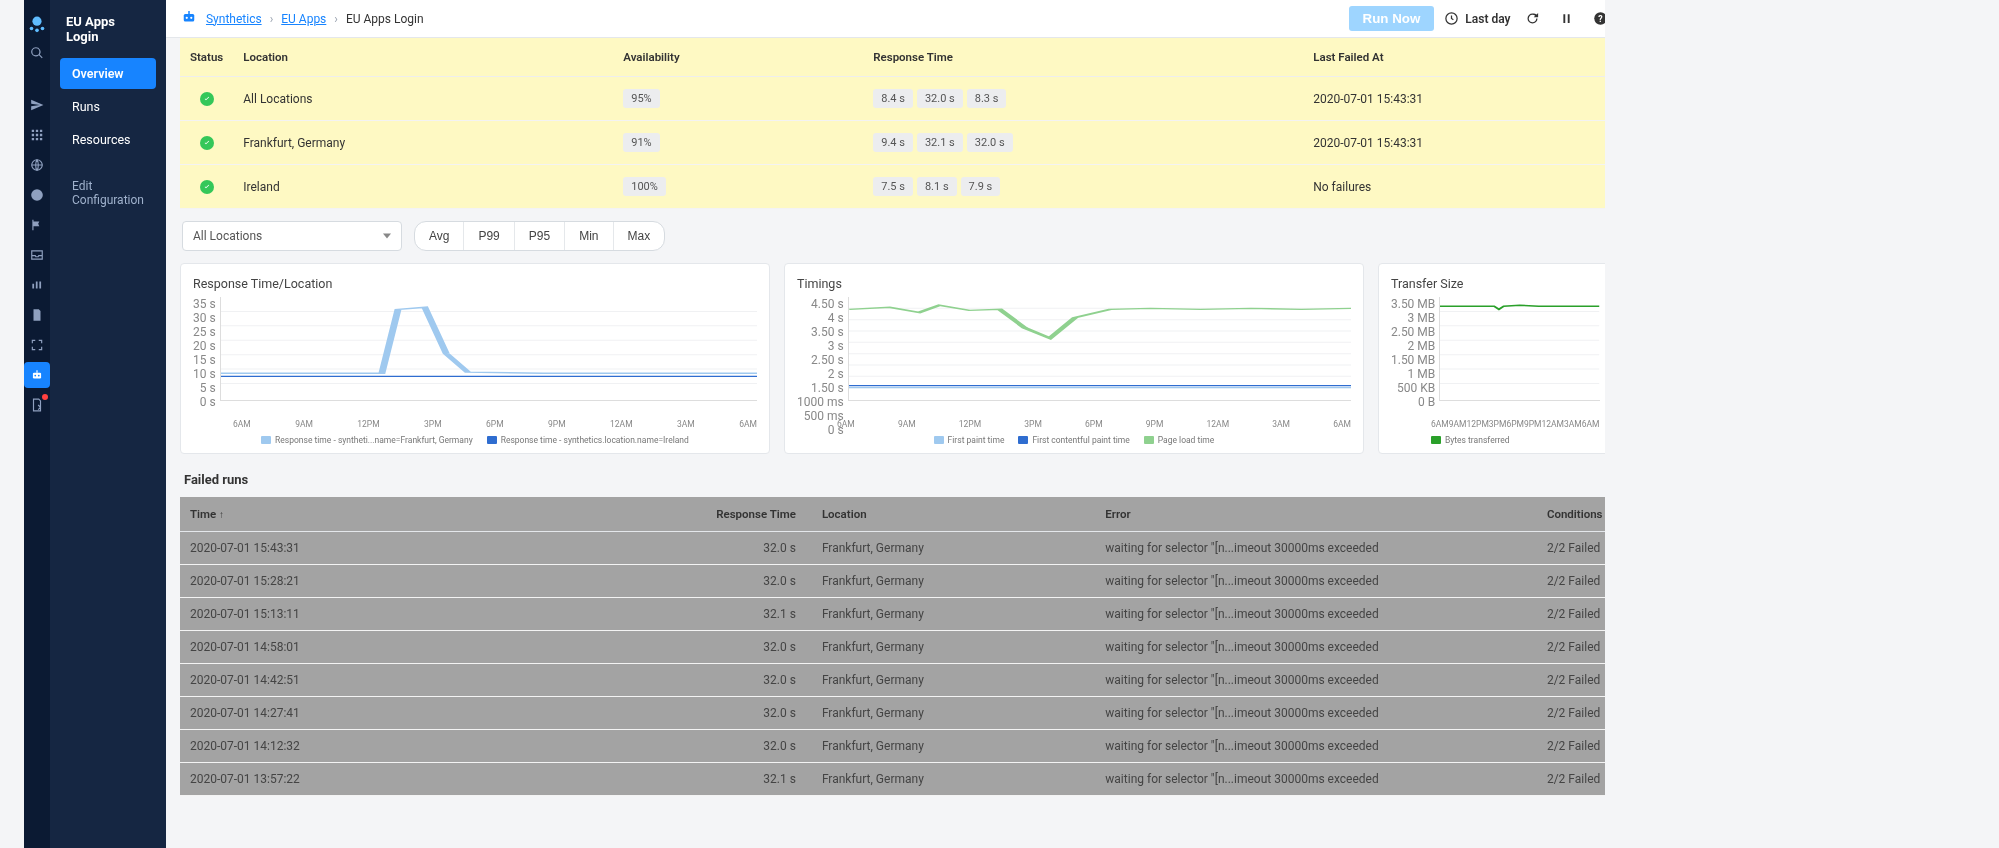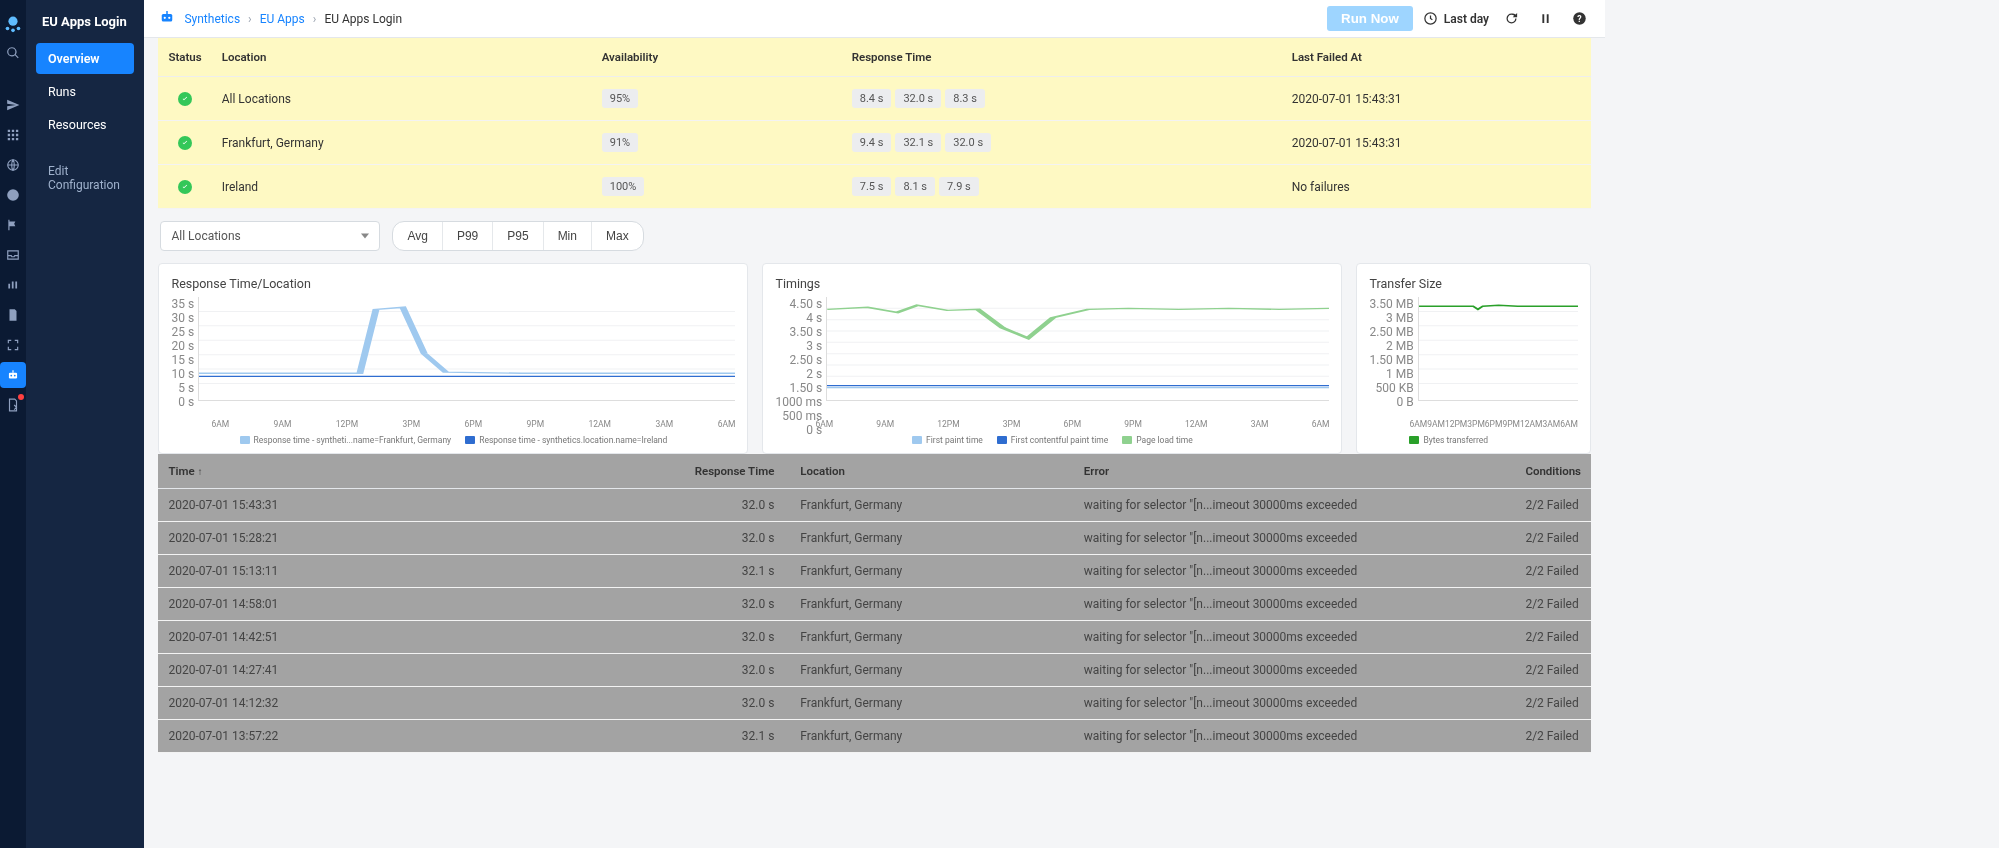--- a/index.html
+++ b/index.html
@@ -1,17 +1,17 @@
 <!DOCTYPE html>
 <html><head>
 <meta charset="utf-8">
 <style>
   * { box-sizing: border-box; }
   html, body { margin:0; padding:0; font-family: -apple-system, "Segoe UI", Roboto, Arial, sans-serif; font-size:12px; color:#333; background:#f4f5f7; }
-  .shell { display:flex; height:848px; width:1605px; overflow:hidden; }
+  .shell { display:flex; height:848px; width:1605px; overflow:hidden;padding-left:24px; }
   
   .iconbar { width:38px; background:#0b1a33; display:flex; flex-direction:column; align-items:center; padding-top:10px; gap:4px; }
   .iconbar .ib-item { width:26px; height:26px; border-radius:4px; display:flex; align-items:center; justify-content:center; color:#889; cursor:pointer; }
   .iconbar .ib-item svg { width:14px; height:14px; fill:#8fa0bf; }
   .iconbar .ib-logo svg { width:22px; height:22px; fill:#5fbcff; }
   .iconbar .ib-item.active { background:#1784ff; }
   .iconbar .ib-item.active svg { fill:#fff; }
   .iconbar .ib-item.dot { position:relative; }
   .iconbar .ib-item.dot::after { content:''; position:absolute; top:2px; right:2px; width:6px; height:6px; background:#ff4040; border-radius:50%; }
   
@@ -19,21 +19,21 @@
   .sidebar .app-title { font-weight:700; color:#fff; font-size:13px; padding:2px 6px 14px 6px; }
   .sidebar .nav-item { padding:8px 12px; border-radius:4px; cursor:pointer; margin-bottom:2px; font-size:12.5px; color:#fff; }
   .sidebar .nav-item.active { background:#1784ff; font-weight:600; }
   .sidebar .divider { height:14px; }
   .sidebar .nav-sub { color:#9fb1cc; font-size:12px; padding:8px 12px; cursor:pointer; }
   
   .main { flex:1; display:flex; flex-direction:column; background:#f4f5f7; }
   .topbar { height:38px; background:#fff; border-bottom:1px solid #e4e7eb; display:flex; align-items:center; padding:0 14px; gap:10px; }
   .crumbs { display:flex; align-items:center; gap:8px; flex:1; }
   .crumb-robot svg { width:18px; height:18px; fill:#1784ff; }
-  .crumb { color:#1784ff; cursor:pointer; }
+  .crumb { color:#1784ff; cursor:pointer;text-decoration:underline; }
   .crumb-sep { color:#9aa3b0; }
   .crumb-current { color:#333; }
   .run-btn { background:#9ed5ff; color:#fff; font-weight:600; border:none; padding:5px 14px; border-radius:3px; cursor:pointer; }
   .time-range { display:flex; align-items:center; gap:6px; color:#333; font-weight:600; cursor:pointer; }
   .time-range svg, .top-ico svg { width:15px; height:15px; fill:#333; }
   .top-ico { display:flex; align-items:center; justify-content:center; width:24px; height:24px; cursor:pointer; }
   .content { padding:0 14px 14px 14px; overflow:auto; flex:1; }
   
   table.summary { width:100%; border-collapse:collapse; background:#fef9c3; }
   .summary th { text-align:left; font-weight:600; color:#333; padding:12px 10px; font-size:11.5px; border-bottom:1px solid #eee; }
@@ -415,20 +415,21 @@
             </div>
           <div class="legend" style="justify-content:flex-start; padding-left:40px;">
             <span class="leg-item">
                 <span class="leg-sw" style="background:#2aa02a"></span>
                 <span>Bytes transferred</span>
               </span>
           </div>
         </div>
       </div>
 
+      <div class="section-title">Failed runs</div>
       <table class="failed">
         <thead>
             <tr>
           <th style="width:540px"><span>Time</span> <span class="sort-arrow">↑</span></th>
           <th class="rt" style="width:130px">Response Time</th>
           <th style="width:300px">Location</th>
           <th style="width:470px">Error</th>
           <th>Conditions</th>
         </tr>
           </thead>

